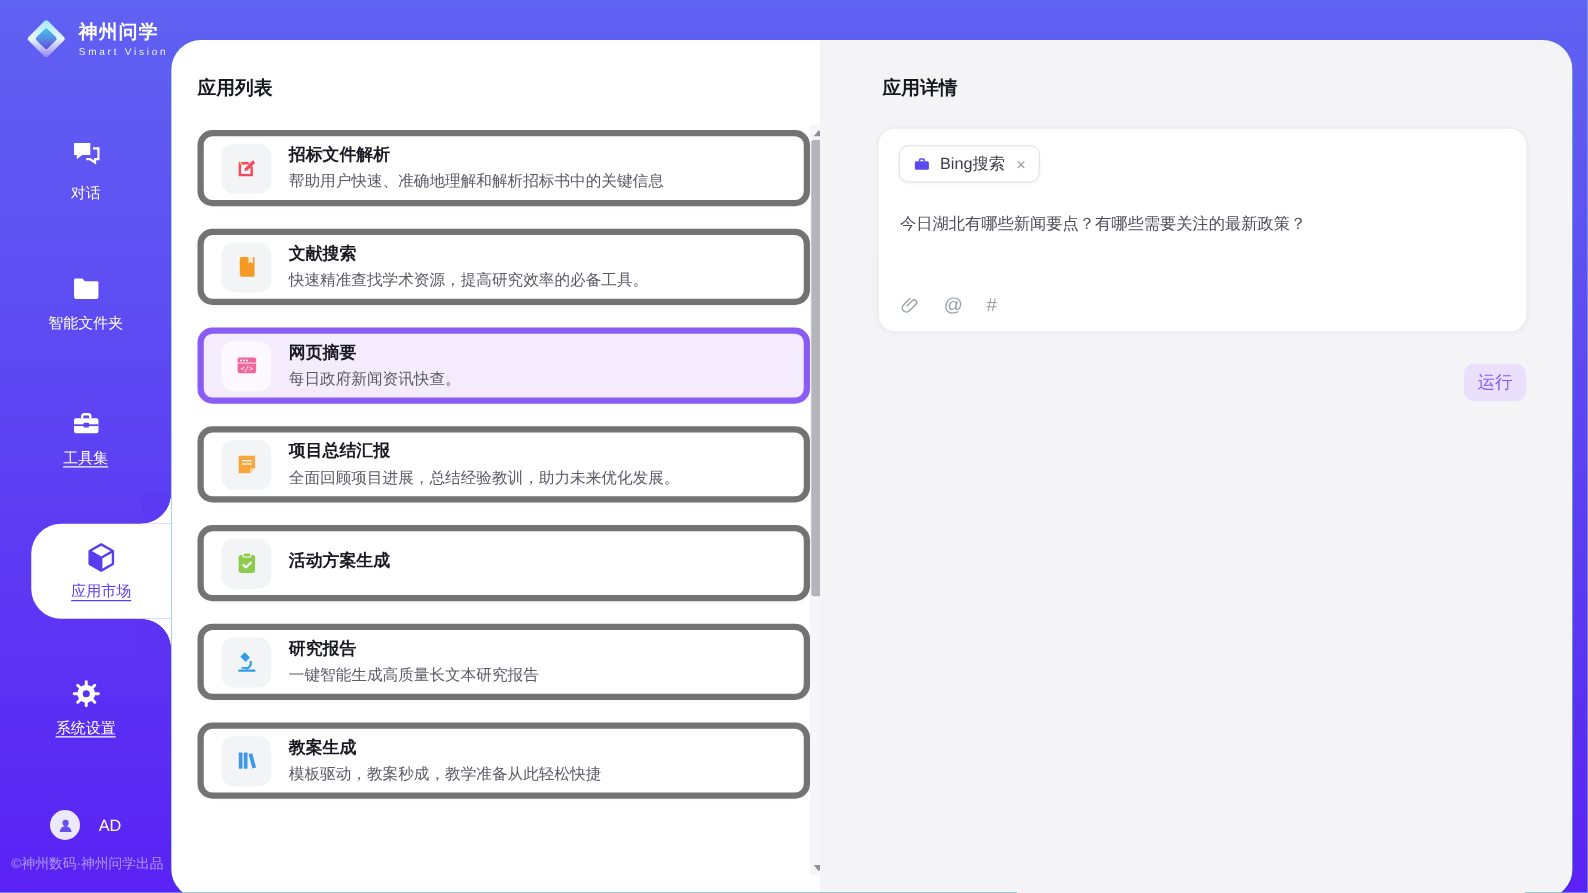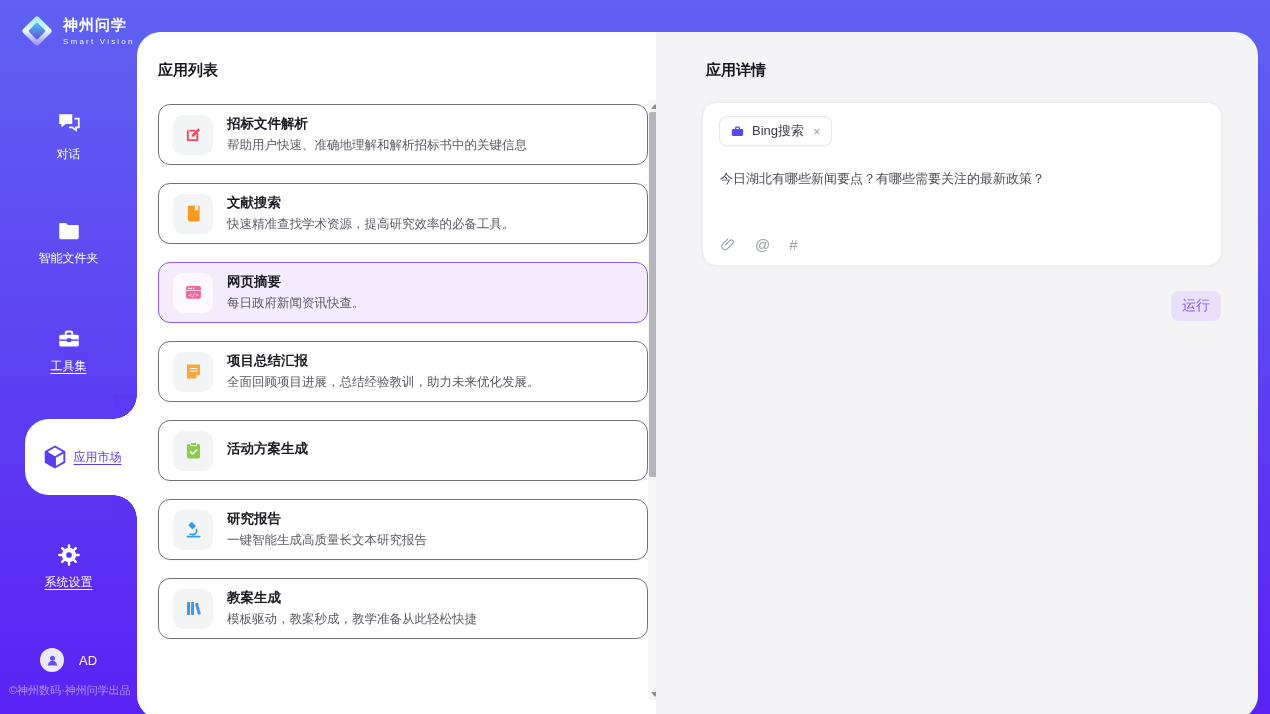--- a/index.html
+++ b/index.html
@@ -15,39 +15,39 @@
   .logo { position:absolute; left:18px; top:12px; display:flex; align-items:center; gap:7px; }
   .logo-text .cn { font-size:15px; font-weight:700; letter-spacing:1px; }
   .logo-text .en { font-size:8px; letter-spacing:2.2px; opacity:.92; margin-top:2px; }
   .nav-item { position:absolute; left:0; width:137px; display:flex; flex-direction:column; align-items:center; gap:6px; cursor:pointer; }
   .nav-label { font-size:12px; color:#fff; }
   .nav-label.u { text-decoration:underline; text-underline-offset:3px; }
   .nav-chat { top:110px;gap:10px; } .nav-folder { top:218px; } .nav-tools { top:326px; } .nav-settings { top:542px; }
   .nav-active {
     position:absolute; left:25px; right:0; top:419px; height:76px;
     background:#fff; border-radius:24px 0 0 24px;
-    display:flex; flex-direction:row; align-items:center; justify-content:center; gap:5px; cursor:pointer;
+    display:flex; flex-direction:column; align-items:center; justify-content:center; gap:5px; cursor:pointer;
   }
   .nav-active::before, .nav-active::after { content:""; position:absolute; right:0; width:24px; height:24px; }
   .nav-active::before { top:-24px; background:radial-gradient(circle 24px at 0 0,#5c3af3 98%,#fff 100%); }
   .nav-active::after  { bottom:-24px; background:radial-gradient(circle 24px at 0 100%,#5c32f3 98%,#fff 100%); }
   .nav-active .nav-label { color:#5b3df0; text-decoration:underline; text-underline-offset:3px; }
   .user-row { position:absolute; left:40px; top:648px; display:flex; align-items:center; gap:15px; cursor:pointer; }
   .avatar { width:24px; height:24px; border-radius:50%; background:#ece9fb; display:flex; align-items:center; justify-content:center; }
   .user-name { font-size:13px; color:#fff; }
   .side-footer { position:absolute; left:9px; top:683px; font-size:11px; color:rgba(255,255,255,.5); white-space:nowrap; }
 
   
   .main { position:absolute; left:137px; top:12px; width:1121px; height:687px; background:#14b8a6; border-radius:24px; overflow:hidden;margin-top:20px; }
 
   
   .list-panel { position:absolute; left:0; top:0; width:519px; height:687px; background:#fff; }
   .panel-title { position:absolute; left:21px; top:29px; font-size:15px; font-weight:700; color:#17171f; }
   .app-list { position:absolute; left:21px; top:72px; width:490px; display:flex; flex-direction:column; gap:18px; }
-  .card { height:61px; background:#fff; border:1px solid #737373; border-radius:12px; display:flex; align-items:center; gap:14px; padding:0 14px; cursor:pointer; box-shadow:0 1px 3px rgba(20,20,40,.03); }
+  .card { height:61px; background:#fff; border:5px solid #737373; border-radius:12px; display:flex; align-items:center; gap:14px; padding:0 14px; cursor:pointer; box-shadow:0 1px 3px rgba(20,20,40,.03); }
   .card.selected { background:#f4ecfd; border-color:#8a5cf5; }
   .app-icon-box { width:40px; height:40px; border-radius:10px; background:#f3f4f6; display:flex; align-items:center; justify-content:center; flex:none; }
   .card.selected .app-icon-box { background:#fdf8ff; }
   .card-title { font-size:13.5px; font-weight:700; color:#191922; margin-bottom:4px; }
   .card-desc { font-size:12.5px; color:#5a5a64; }
 
   
   .scrollbar { position:absolute; left:511px; top:68px; width:13px; height:600px; background:#f6f6f8; border-radius:2px; }
   .scroll-thumb { position:absolute; left:1px; top:12px; width:11px; height:365px; background:#b4b4bb; border-radius:2px; cursor:pointer; }
   .scroll-btn { position:absolute; left:0; width:13px; height:12px; display:flex; align-items:center; justify-content:center; cursor:pointer; }

